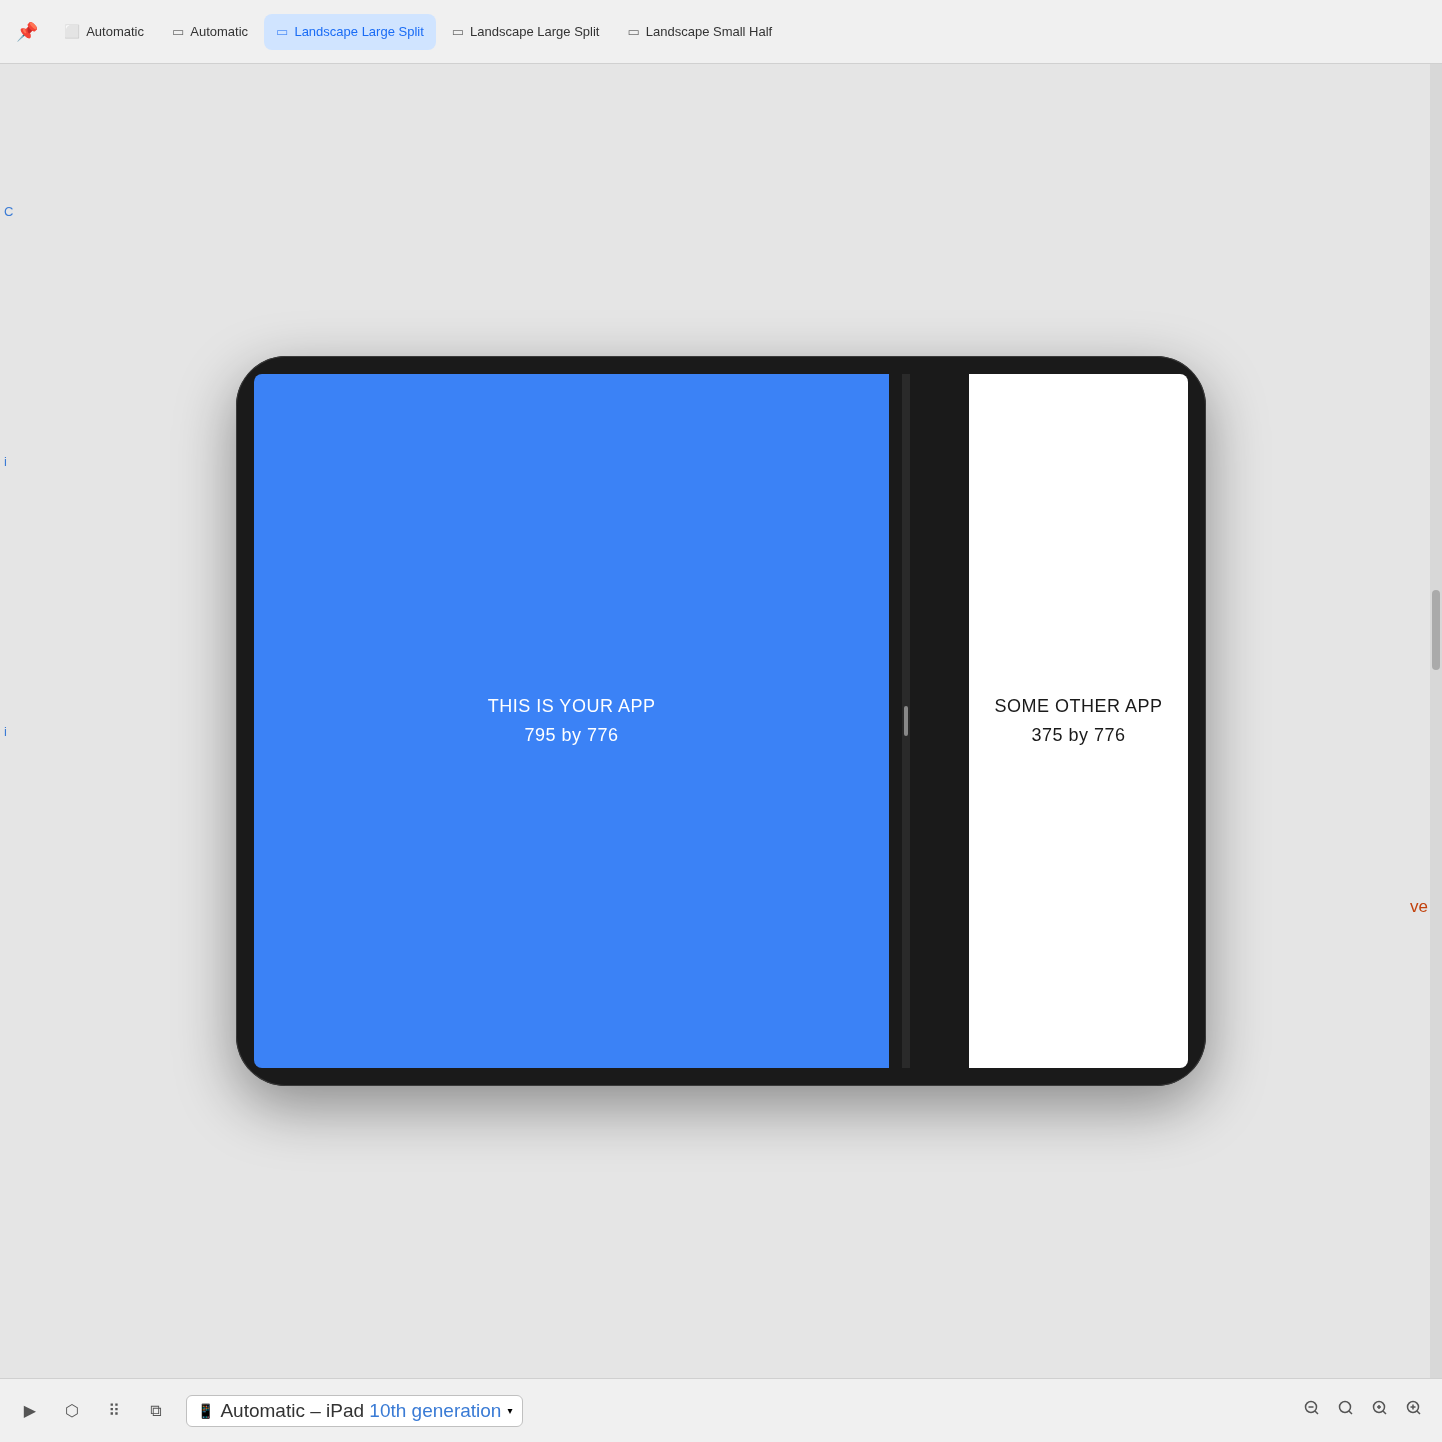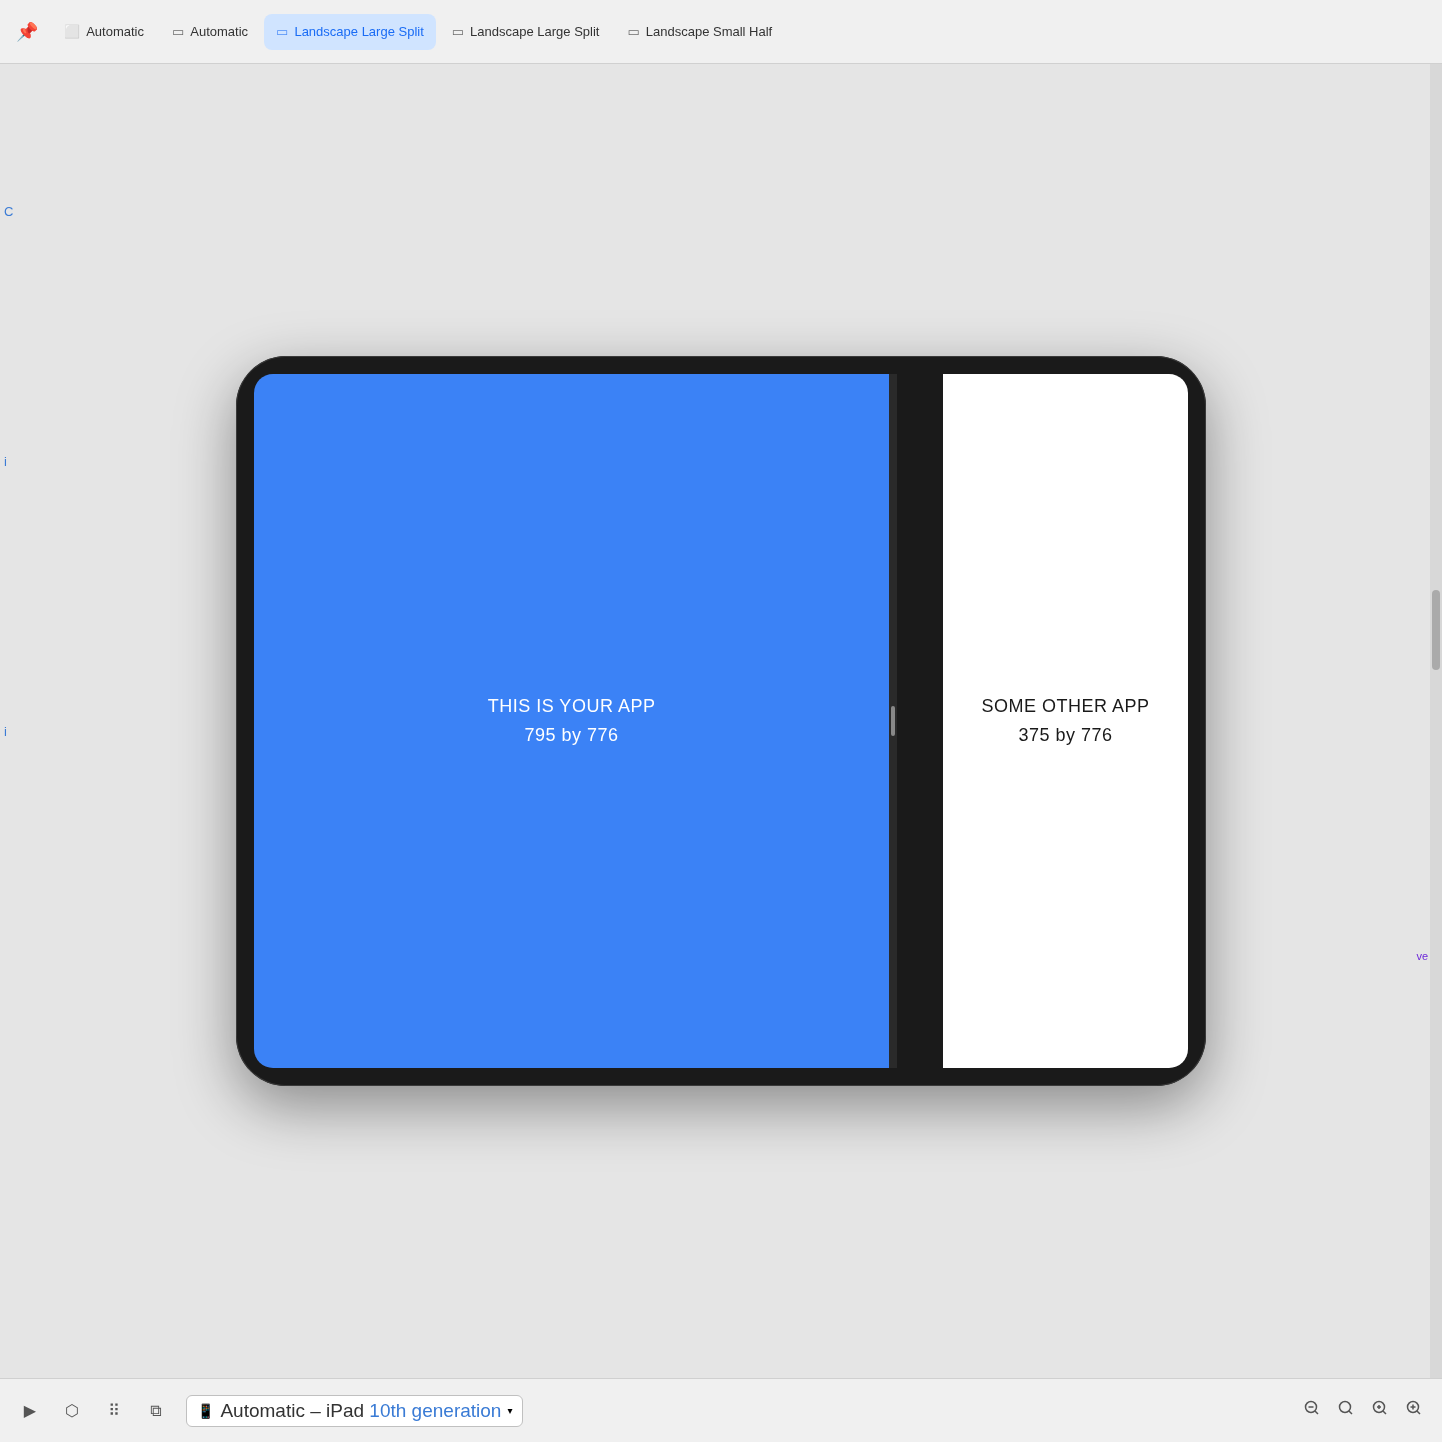--- a/index.html
+++ b/index.html
@@ -89,24 +89,25 @@
       height: 730px;
       background: #1a1a1a;
       border-radius: 50px;
       padding: 18px;
       box-shadow: 0 20px 60px rgba(0,0,0,0.4), inset 0 0 0 1px #3a3a3a;
     }
 
     .ipad-screen {
       width: 100%;
       height: 100%;
-      border-radius: 19px;
+      border-radius: 8px;
       overflow: hidden;
       display: flex;
       position: relative;
+      gap: 13px;
     }
 
     
     .app-pane-main {
       flex: 0 0 68%;
       background: #3b82f6;
       display: flex;
       align-items: center;
       justify-content: center;
       color: white;
@@ -376,13 +377,13 @@
         </svg>
       </span>
     </button>
   </div>
 </div>
 
 <div style="position:absolute; left:0; top:200px; color:#3a7bd5; font-size:13px; padding:4px;">C</div>
 <div style="position:absolute; left:0; top:450px; color:#3a7bd5; font-size:13px; padding:4px;">i</div>
 <div style="position:absolute; left:0; top:720px; color:#3a7bd5; font-size:13px; padding:4px;">i</div>
 
-<div style="position:absolute; right:14px; top:950px; color:#6d28d9; font-size:11px;">ve</div>
+<div style="position:absolute; right:14px; top:897px; color:#c2410c; font-size:17px;">ve</div>
 
 </body></html>

